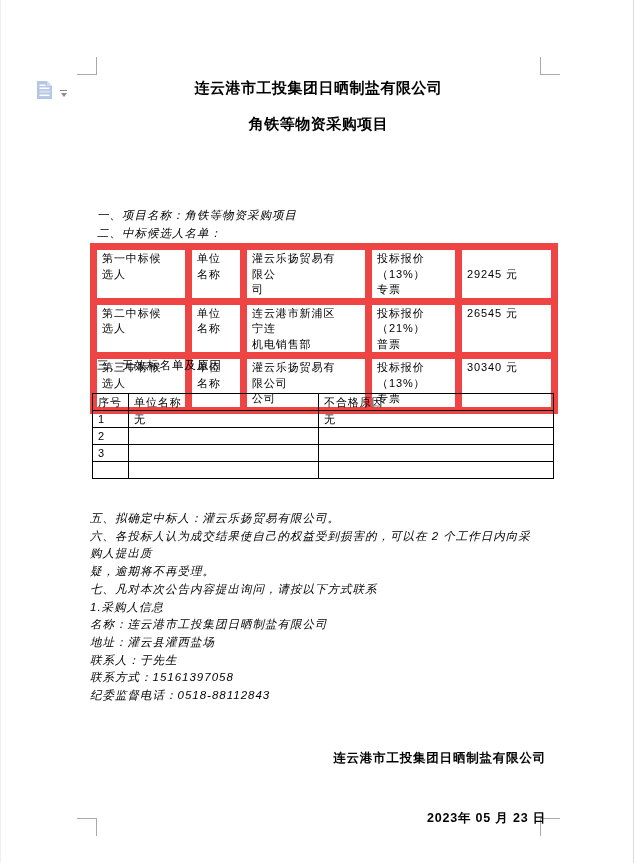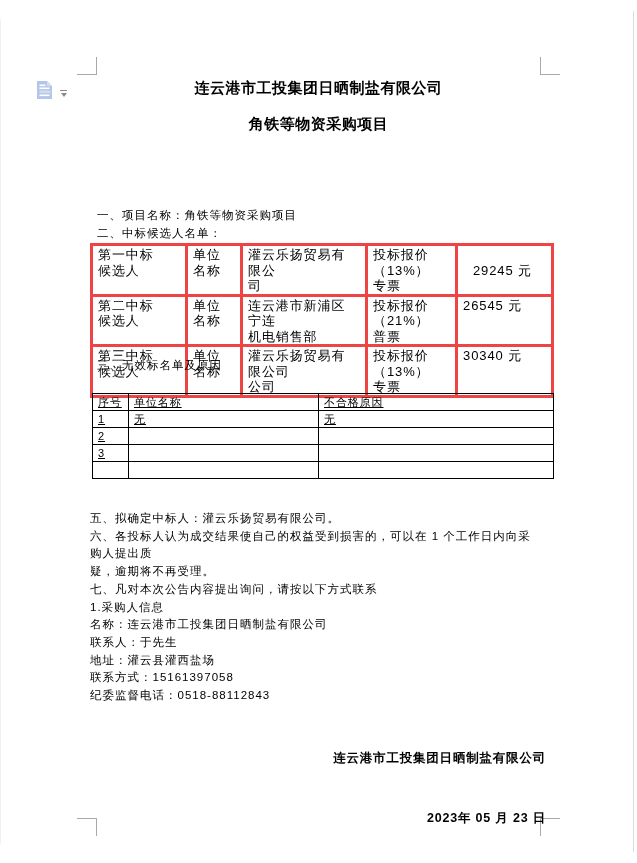--- a/index.html
+++ b/index.html
@@ -5,21 +5,20 @@
   * { box-sizing: border-box; }
   html, body { margin: 0; padding: 0; background: #ffffff; }
   .page {
     position: relative;
     width: 637px;
     height: 863px;
     background: #ffffff;
     font-family: "Liberation Sans", sans-serif;
     color: #000000;
     overflow: hidden;
-    border-radius: 23px;
   }
   .page-edge-right {
     position: absolute; left: 633px; top: 0; width: 1px; height: 863px;
     background: #d9d9d9;
   }
   .page-edge-left {
     position: absolute; left: 0; top: 0; width: 1px; height: 863px;
     background: #f0f0f0;
   }
   
@@ -47,31 +46,31 @@
   }
   .titles .t {
     font-size: 15px; font-weight: bold; letter-spacing: 0.5px;
     line-height: 20px; margin-bottom: 16px; white-space: pre;
   }
 
   .bodytext { font-size: 11.5px; letter-spacing: 1px; line-height: 17.7px; }
   .intro   { position: absolute; left: 97px; top: 207px; width: 452px; }
   .sec3    { position: absolute; left: 97px; top: 357px; width: 452px; }
   .paras   { position: absolute; left: 90px; top: 510px; width: 452px; }
-  .paras div, .intro div { white-space: pre-wrap; }
+  .paras div, .intro div { white-space: pre-wrap; font-style: italic; }
 
   table { border-collapse: collapse; table-layout: fixed; }
   .tbl1 { position: absolute; left: 90px; top: 243px; }
   .tbl1 td {
-    border: 3px solid #ef4444; vertical-align: top;
-    font-size: 13px; letter-spacing: 0.9px; line-height: 15.5px;
+    border: 7px solid #ef4444; vertical-align: top;
+    font-size: 11px; letter-spacing: 0.9px; line-height: 15.5px;
     padding: 1px 19px 0 5px; white-space: pre-wrap; height: 33px;
   }
-  .tbl1 td.vmid { vertical-align: middle; text-align: right; }
-  .tbl2 { position: absolute; left: 92px; top: 393px; text-decoration: underline; }
+  .tbl1 td.vmid { vertical-align: middle; }
+  .tbl2 { position: absolute; left: 92px; top: 393px; }
   .tbl2 td {
     border: 1px solid #000; vertical-align: top;
     font-size: 11px; letter-spacing: 0.9px; line-height: 14px;
     padding: 1px 3px 0 5px; height: 17px; white-space: pre-wrap;
   }
 
   .signature {
     position: absolute; left: 0; top: 708px; width: 546px;
     text-align: right; font-weight: bold;
     font-size: 12.5px; letter-spacing: 0.8px; line-height: 20px;
@@ -189,27 +188,27 @@
       <tr>
         <td></td>
         <td></td>
         <td></td>
       </tr>
     </tbody>
   </table>
 
   <div class="paras bodytext">
     <div>五、拟确定中标人：灌云乐扬贸易有限公司。</div>
-    <div>六、各投标人认为成交结果使自己的权益受到损害的，可以在 1 个工作日内向采购人提出质
+    <div>六、各投标人认为成交结果使自己的权益受到损害的，可以在 2 个工作日内向采购人提出质
 疑，逾期将不再受理。</div>
     <div>七、凡对本次公告内容提出询问，请按以下方式联系</div>
     <div>1.采购人信息</div>
     <div>名称：连云港市工投集团日晒制盐有限公司</div>
+    <div>地址：灌云县灌西盐场</div>
     <div>联系人：于先生</div>
-    <div>地址：灌云县灌西盐场</div>
     <div>联系方式：15161397058</div>
     <div>纪委监督电话：0518-88112843</div>
   </div>
 
   <div class="signature">
     <div>连云港市工投集团日晒制盐有限公司</div>
     <div>2023年 05 月 23 日</div>
   </div>
 
 </div>

